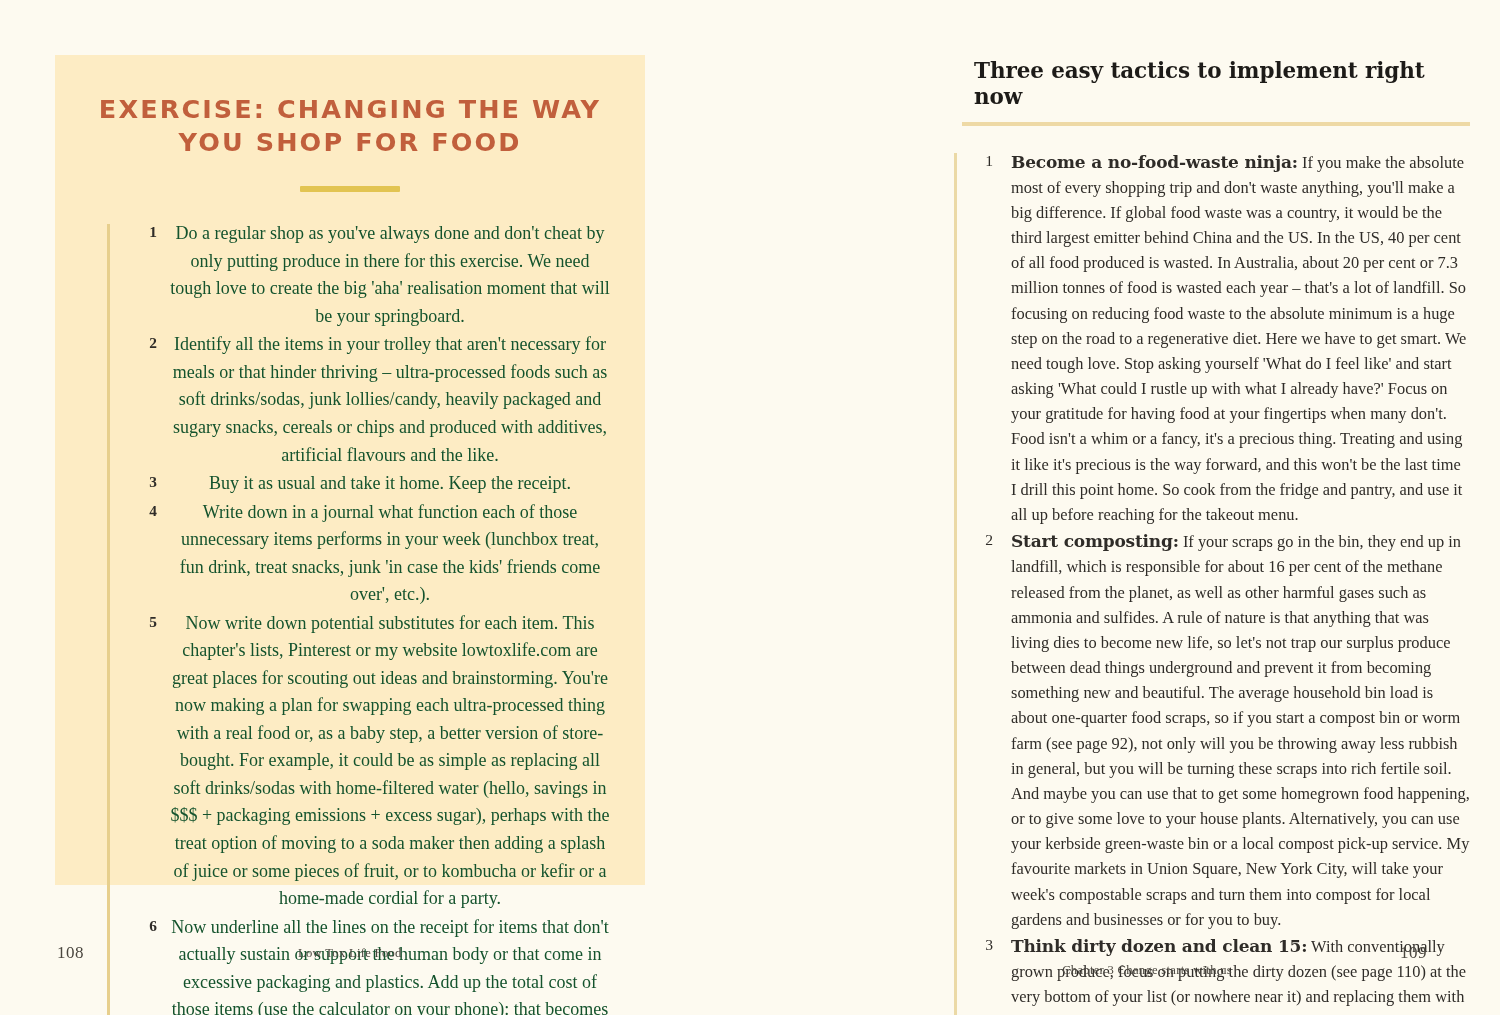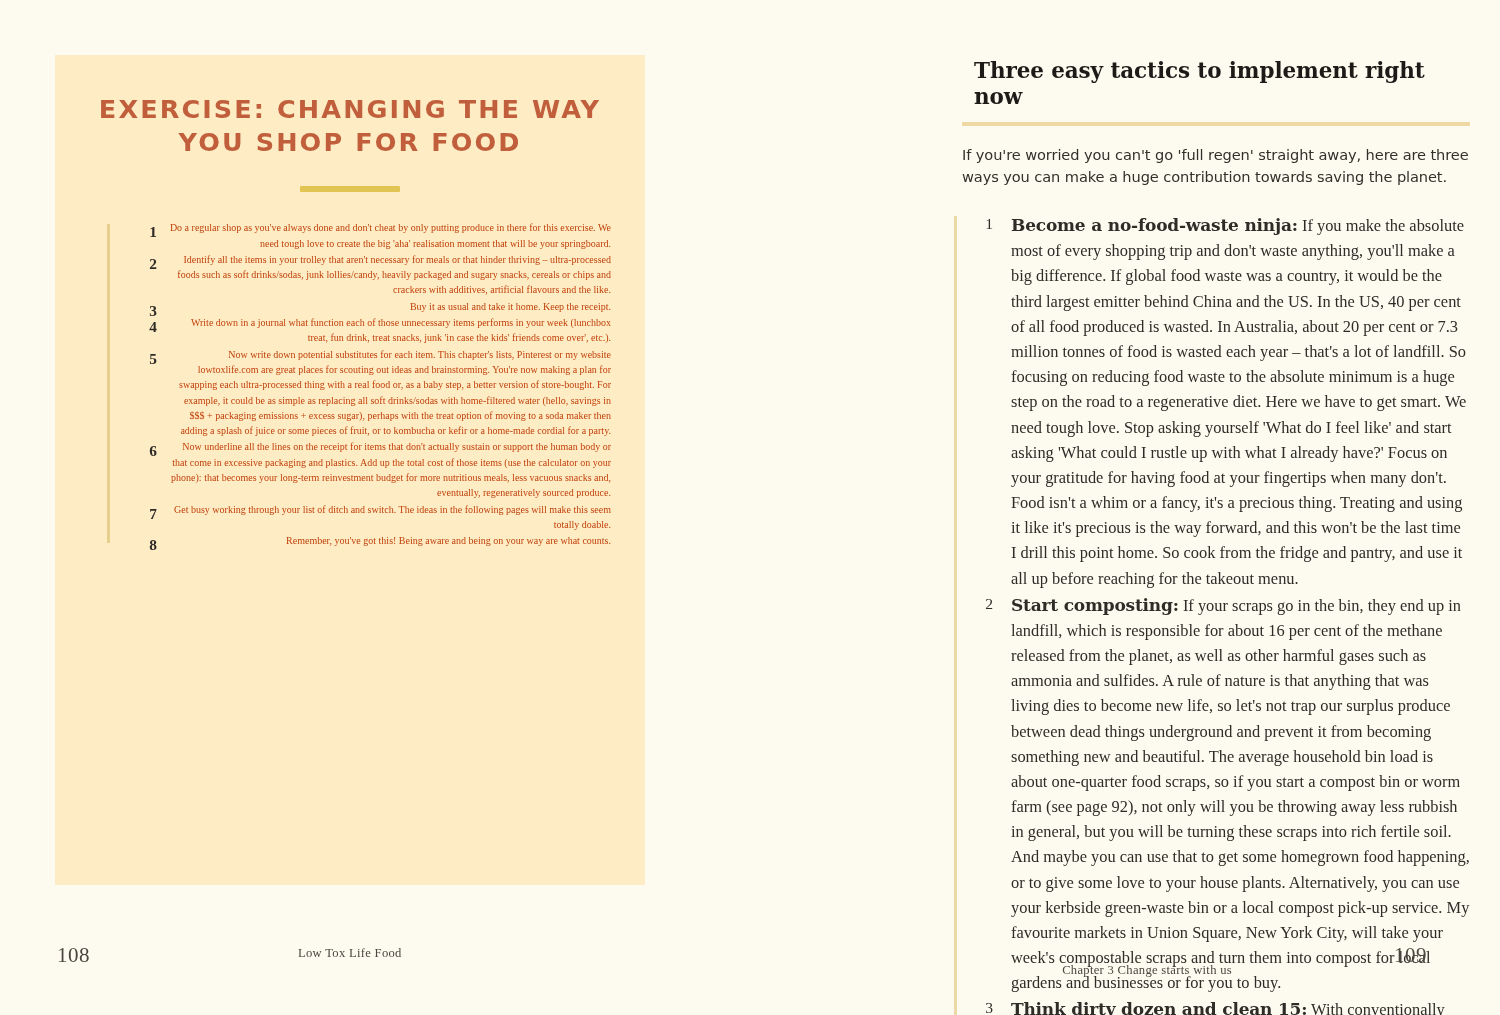--- a/index.html
+++ b/index.html
@@ -80,25 +80,25 @@
   ol.numbered {
     list-style: none;
     margin: 0;
     padding: 0;
     counter-reset: step;
   }
   ol.numbered > li {
     position: relative;
     padding-left: 36px;
     counter-increment: step;
-    font-size: 10px;
+    font-size: 18px;
     line-height: 1.53;
-    color: #c2410c;
+    color: #14532d;
     margin-bottom: 1px;
-    text-align: right;
+    text-align: center;
   }
   ol.numbered > li::before {
     content: counter(step);
     position: absolute;
     left: 6px;
     top: 0;
     width: 18px;
     text-align: right;
     font-weight: bold;
     font-size: 15.4px;
@@ -185,21 +185,21 @@
   
   .footer {
     position: absolute;
     bottom: 52px;
     left: 0;
     right: 0;
     height: 20px;
   }
   .folio {
     position: absolute;
-    font-size: 21px;
+    font-size: 17px;
     color: #4a463f;
     letter-spacing: 0.5px;
   }
   .running-head {
     position: absolute;
     font-size: 12.6px;
     color: #4a463f;
     letter-spacing: 0.3px;
     white-space: nowrap;
   }
@@ -217,21 +217,21 @@
 
     <div class="exercise-panel">
 
       <h1 class="exercise-heading">EXERCISE: CHANGING THE WAY YOU SHOP FOR FOOD</h1>
 
       <div class="heading-rule"></div>
 
       <div class="exercise-list-wrap">
         <ol class="numbered">
           <li>Do a regular shop as you've always done and don't cheat by only putting produce in there for this exercise. We need tough love to create the big 'aha' realisation moment that will be your springboard.</li>
-          <li>Identify all the items in your trolley that aren't necessary for meals or that hinder thriving – ultra-processed foods such as soft drinks/sodas, junk lollies/candy, heavily packaged and sugary snacks, cereals or chips and crackers with additives, artificial flavours and the like.</li>
+          <li>Identify all the items in your trolley that aren't necessary for meals or that hinder thriving – ultra-processed foods such as soft drinks/sodas, junk lollies/candy, heavily packaged and sugary snacks, cereals or chips and produced with additives, artificial flavours and the like.</li>
           <li>Buy it as usual and take it home. Keep the receipt.</li>
           <li>Write down in a journal what function each of those unnecessary items performs in your week (lunchbox treat, fun drink, treat snacks, junk 'in case the kids' friends come over', etc.).</li>
           <li>Now write down potential substitutes for each item. This chapter's lists, Pinterest or my website lowtoxlife.com are great places for scouting out ideas and brainstorming. You're now making a plan for swapping each ultra-processed thing with a real food or, as a baby step, a better version of store-bought. For example, it could be as simple as replacing all soft drinks/sodas with home-filtered water (hello, savings in $$$ + packaging emissions + excess sugar), perhaps with the treat option of moving to a soda maker then adding a splash of juice or some pieces of fruit, or to kombucha or kefir or a home-made cordial for a party.</li>
           <li>Now underline all the lines on the receipt for items that don't actually sustain or support the human body or that come in excessive packaging and plastics. Add up the total cost of those items (use the calculator on your phone): that becomes your long-term reinvestment budget for more nutritious meals, less vacuous snacks and, eventually, regeneratively sourced produce.</li>
           <li>Get busy working through your list of ditch and switch. The ideas in the following pages will make this seem totally doable.</li>
           <li>Remember, you've got this! Being aware and being on your way are what counts.</li>
         </ol>
       </div>
     </div>
 
@@ -242,21 +242,20 @@
   </div>
 
   <div class="page page-right">
 
     <div class="right-content">
 
       <h2 class="tactics-heading">Three easy tactics to implement right now</h2>
 
       <div class="tactics-rule"></div>
 
-      <p class="tactics-intro">If you're worried you can't go 'full regen' straight away, here are three ways you can make a huge contribution towards saving the planet.</p>
 
       <div class="tactics-list-wrap">
         <ol class="tactics">
           <li>
             <b>Become a no-food-waste ninja:</b><span> If you make the absolute most of every shopping trip and don't waste anything, you'll make a big difference. If global food waste was a country, it would be the third largest emitter behind China and the US. In the US, 40 per cent of all food produced is wasted. In Australia, about 20 per cent or 7.3 million tonnes of food is wasted each year – that's a lot of landfill. So focusing on reducing food waste to the absolute minimum is a huge step on the road to a regenerative diet. Here we have to get smart. We need tough love. Stop asking yourself 'What do I feel like' and start asking 'What could I rustle up with what I already have?' Focus on your gratitude for having food at your fingertips when many don't. Food isn't a whim or a fancy, it's a precious thing. Treating and using it like it's precious is the way forward, and this won't be the last time I drill this point home. So cook from the fridge and pantry, and use it all up before reaching for the takeout menu.</span>
           </li>
           <li>
             <b>Start composting:</b><span> If your scraps go in the bin, they end up in landfill, which is responsible for about 16 per cent of the methane released from the planet, as well as other harmful gases such as ammonia and sulfides. A rule of nature is that anything that was living dies to become new life, so let's not trap our surplus produce between dead things underground and prevent it from becoming something new and beautiful. The average household bin load is about one-quarter food scraps, so if you start a compost bin or worm farm (see page 92), not only will you be throwing away less rubbish in general, but you will be turning these scraps into rich fertile soil. And maybe you can use that to get some homegrown food happening, or to give some love to your house plants. Alternatively, you can use your kerbside green-waste bin or a local compost pick-up service. My favourite markets in Union Square, New York City, will take your week's compostable scraps and turn them into compost for local gardens and businesses or for you to buy.</span>
           </li>
           <li>

